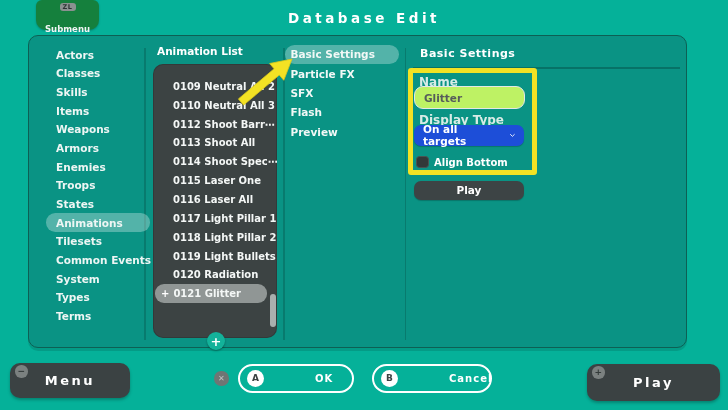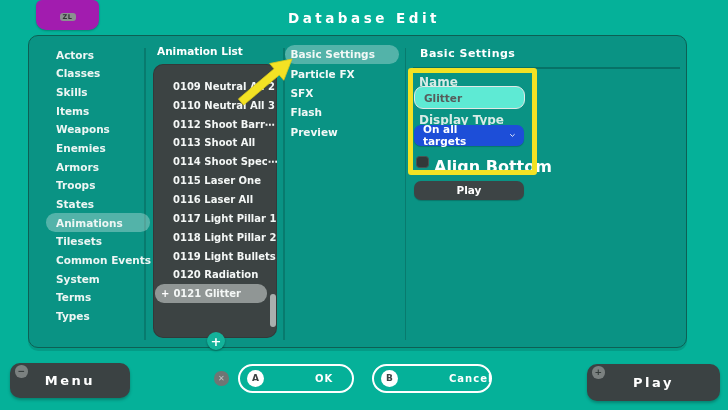--- a/index.html
+++ b/index.html
@@ -10,24 +10,24 @@
     background: #05b199;
     font-family: "DejaVu Sans", "Liberation Sans", sans-serif;
     color: #ffffff;
     -webkit-font-smoothing: antialiased;
   }
   .abs { position:absolute; }
 
   
   .submenu-btn {
     left:36px; top:0; width:63px; height:30px;
-    background:#a21caf;
+    background:#15803d;
     border-radius:6px 6px 10px 10px;
     display:flex; flex-direction:column; align-items:center; justify-content:flex-start;
-    padding-top:13px;
+    padding-top:3px;
     box-shadow:0 1px 2px rgba(0,0,0,0.25);
   }
   .zl-badge {
     width:16px; height:11px; background:#8b9190; border-radius:3px;
     color:#2e3434; font-size:6.5px; font-weight:bold;
     display:flex; align-items:center; justify-content:center; letter-spacing:0.5px;
   }
   .submenu-label { font-size:8.5px; font-weight:bold; color:#f2f6f5; margin-top:13px; }
   .page-title {
     left:0; top:10px; width:728px; text-align:center;
@@ -95,39 +95,39 @@
   }
   .tab-item.active { background:rgba(255,255,255,0.30); }
 
   
   .settings-title { left:420px; top:47px; font-size:11px; font-weight:bold; letter-spacing:0.5px; }
   .settings-rule { left:413px; top:67px; width:267px; height:2px; background:rgba(0,0,0,0.22); }
   .field-label { font-size:12px; font-weight:bold; color:#d8ebe6; }
   .name-label { left:419px; top:74.5px; }
   .name-input {
     left:414px; top:86px; width:111px; height:23px;
-    background:#5eead4; border:1px solid #e3e8e6; border-radius:9px;
+    background:#bef264; border:1px solid #e3e8e6; border-radius:9px;
     display:flex; align-items:center; padding-left:9px;
     font-size:10.5px; font-weight:bold; color:#565c5b;
   }
   .display-label { left:419px; top:113px; }
   .dropdown {
     left:414px; top:124.5px; width:110px; height:21.5px;
     background:#1d4ed8; border-radius:7px;
     display:flex; align-items:center; justify-content:space-between;
     padding:0 9px 0 9px;
     font-size:10.5px; font-weight:bold; color:#ffffff;
     box-shadow:0 1px 1px rgba(0,0,0,0.2);
     gap:44px;
   }
   .checkbox {
     left:416px; top:155.5px; width:12.5px; height:12.5px;
     background:#323939; border:1.5px solid #4a5352; border-radius:3.5px;
   }
-  .checkbox-label { left:434px; top:157px; font-size:16px; font-weight:bold; color:#ffffff; }
+  .checkbox-label { left:434px; top:157px; font-size:10px; font-weight:bold; color:#ffffff; }
   .panel-play-btn {
     left:414px; top:181px; width:110px; height:18.5px;
     background:#3d4445; border-radius:7px;
     display:flex; align-items:center; justify-content:center;
     font-size:10.5px; font-weight:bold; color:#ffffff;
     box-shadow:0 1px 1px rgba(0,0,0,0.2);
   }
 
   
   .hl-rect {
@@ -186,30 +186,30 @@
 <div class="abs vdiv vdiv1"></div>
 <div class="abs vdiv vdiv2"></div>
 <div class="abs vdiv vdiv3"></div>
 
 <div class="abs sidebar" id="sidebar">
     <div class="side-item">Actors</div>
     <div class="side-item">Classes</div>
     <div class="side-item">Skills</div>
     <div class="side-item">Items</div>
     <div class="side-item">Weapons</div>
+    <div class="side-item">Armors</div>
     <div class="side-item">Enemies</div>
-    <div class="side-item">Armors</div>
     <div class="side-item">Troops</div>
     <div class="side-item">States</div>
     <div class="side-item active">Animations</div>
     <div class="side-item">Tilesets</div>
     <div class="side-item">Common Events</div>
     <div class="side-item">System</div>
+    <div class="side-item">Types</div>
     <div class="side-item">Terms</div>
-    <div class="side-item">Types</div>
   </div>
 
 <div class="abs anim-title">Animation List</div>
 <div class="abs anim-panel" id="anim-panel">
     <div class="anim-item">0109 Neutral All 2</div>
     <div class="anim-item">0110 Neutral All 3</div>
     <div class="anim-item">0112 Shoot Barr⋯</div>
     <div class="anim-item">0113 Shoot All</div>
     <div class="anim-item">0114 Shoot Spec⋯</div>
     <div class="anim-item">0115 Laser One</div>

